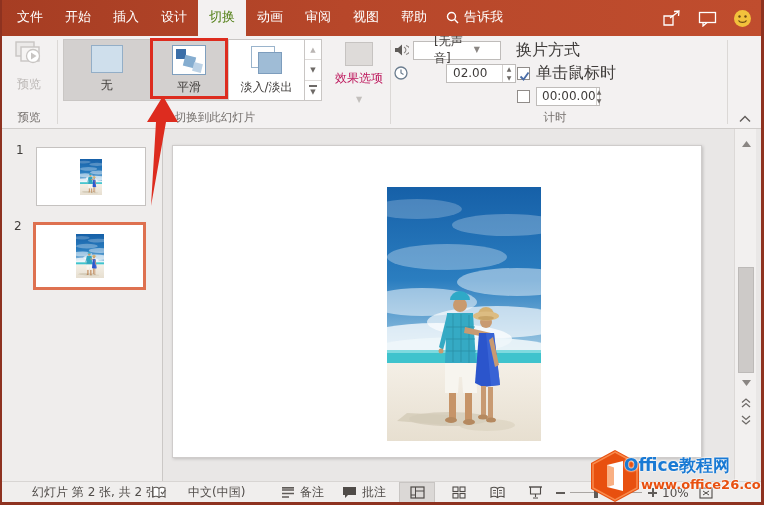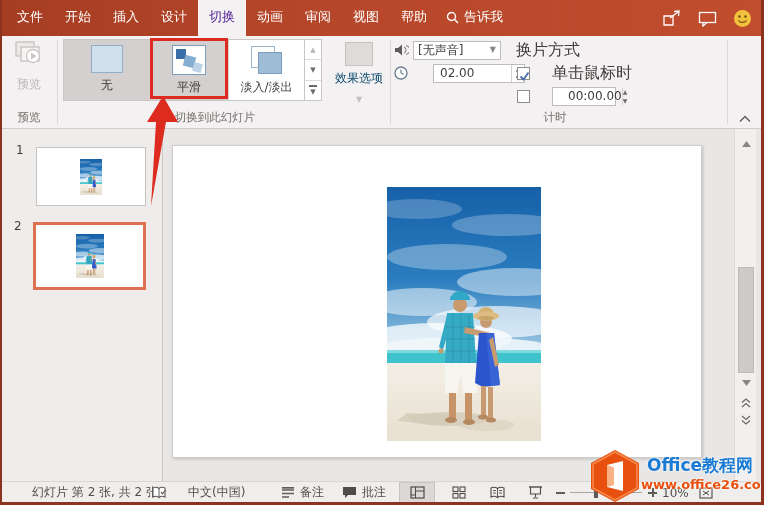--- a/index.html
+++ b/index.html
@@ -10,21 +10,21 @@
   .edge { position:absolute; background:#8e3220; z-index:60; }
   .edge.l { left:0; top:0; width:2px; height:505px; }
   .edge.r { right:0; top:0; width:3px; height:505px; }
   .edge.b { left:0; bottom:0; width:764px; height:3px; }
 
   
   .tabbar { position:absolute; left:0; top:0; width:764px; height:36px;
             background:linear-gradient(90deg,#a63d23 0%,#b7472a 45%,#c04d2e 100%);
             display:flex; align-items:flex-end; padding-left:6px; z-index:5; }
   .tab { color:#fff; font-size:13px; padding:9px 11px 10px; cursor:default; white-space:nowrap; }
-  .tab.selected { background:#f3f1f1; color:#4c1d95; }
+  .tab.selected { background:#f3f1f1; color:#4d7c0f; }
   .tellme { display:flex; align-items:center; gap:5px; color:#fff; font-size:13px; padding:9px 8px 10px; }
   .tb-icons { margin-left:auto; display:flex; align-items:center; gap:16px; padding:0 12px 8px 0; }
 
   
   .ribbon { position:absolute; left:0; top:36px; width:764px; height:93px; background:#f3f1f1;
             border-bottom:1px solid #cfccca; z-index:4; }
   .vdiv { position:absolute; top:4px; width:1px; height:84px; background:#dbd8d6; }
   .grouplabel { position:absolute; top:74px; font-size:11.5px; color:#746f6c; text-align:center; }
 
   .preview-btn { position:absolute; left:6px; top:4px; width:46px; height:64px; text-align:center; }
@@ -45,33 +45,33 @@
   .icon-morph i { position:absolute; display:block; }
   .icon-morph .s1 { left:3px; top:3px; width:10px; height:10px; background:#3a6ea8; }
   .icon-morph .s2 { left:11px; top:10px; width:11px; height:11px; background:#85add0; transform:rotate(14deg); }
   .icon-morph .s3 { left:20px; top:17px; width:9px; height:9px; background:#bcd2e6; transform:rotate(14deg); }
   .icon-fade { width:34px; height:30px; position:relative; }
   .icon-fade .b1 { position:absolute; left:2px; top:1px; width:24px; height:22px; background:#fff; border:1px solid #9ab4cc; }
   .icon-fade .b2 { position:absolute; left:9px; top:7px; width:24px; height:22px; background:#9fbcd6; border:1px solid #7d9dbd; }
 
   .effect-btn { position:absolute; left:331px; top:4px; width:56px; height:62px; text-align:center; }
   .effect-btn .ico { width:28px; height:24px; margin:2px auto 0; background:#dedbd9; border:1px solid #c6c3c1; }
-  .effect-btn .lbl { font-size:12px; color:#0c4a6e; margin-top:4px; }
+  .effect-btn .lbl { font-size:12px; color:#be185d; margin-top:4px; }
   .caret { display:inline-block; font-size:8px; color:#8a8683; line-height:1; }
   .caret.dis { color:#c2bfbc; }
 
   .t-row { position:absolute; height:20px; display:flex; align-items:center; }
   .selectbox { width:88px; height:19px; background:#fff; border:1px solid #bfbcba; font-size:12px; color:#3f3c3a;
-               display:flex; align-items:center; padding:0 4px; justify-content:space-between; }
+               display:flex; align-items:center; padding:0 20px; justify-content:space-between; }
   .spinbox { height:19px; background:#fff; border:1px solid #bfbcba; font-size:12px; color:#3f3c3a; display:flex; align-items:stretch; }
   .spinbox .val { flex:1; display:flex; align-items:center; padding-left:6px; }
   .spin { width:13px; border-left:1px solid #d4d1cf; display:flex; flex-direction:column; }
   .spin span { flex:1; font-size:6px; color:#6e6a67; display:flex; align-items:center; justify-content:center; }
   .rlabel { font-size:16px; color:#3f3c3a; }
-  .checkrow { display:flex; align-items:center; gap:22px; }
+  .checkrow { display:flex; align-items:center; gap:6px; }
   .cbox { width:13px; height:13px; background:#fff; border:1px solid #908c89; position:relative; flex:0 0 auto; }
 
   .collapse-btn { position:absolute; left:736px; top:76px; width:18px; height:14px; display:flex; align-items:center; justify-content:center; }
 
   
   .mainarea { position:absolute; left:0; top:129px; width:764px; height:352px; background:#e9e7e6; }
   .thumbs { position:absolute; left:0; top:0; width:163px; height:352px; background:#efedec; border-right:1px solid #cbc8c6; }
   .slidenum { position:absolute; font-size:12px; color:#3f3c3a; }
   .thumb1 { position:absolute; left:36px; top:18px; width:110px; height:59px; background:#fff; border:1px solid #c5c2c0;
             display:flex; align-items:center; justify-content:center; }
@@ -98,21 +98,21 @@
   .zminus { position:absolute; top:10px; width:9px; height:2px; background:#5f5b58; }
   .zplus { position:absolute; width:9px; height:9px; top:6px; }
   .zplus:before { content:""; position:absolute; left:0; top:4px; width:9px; height:2px; background:#5f5b58; }
   .zplus:after { content:""; position:absolute; left:4px; top:0; width:2px; height:9px; background:#5f5b58; }
 
   
   .anno-box { position:absolute; left:150px; top:38px; width:78px; height:61px; border:3px solid #dd2c1f; z-index:30; }
   .anno-arrow { position:absolute; left:140px; top:92px; width:44px; height:118px; z-index:30; }
   .watermark { position:absolute; right:3px; bottom:3px; width:172px; height:52px; z-index:50; }
   .wm-badge { position:absolute; left:0; top:0; width:52px; height:52px; }
-  .wm-name { position:absolute; left:58px; top:4px; font-size:17px; font-weight:bold; color:#1a7ad4;
+  .wm-name { position:absolute; left:35px; top:4px; font-size:17px; font-weight:bold; color:#1a7ad4;
              text-shadow:0 0 2px #fff,0 0 2px #fff; white-space:nowrap; }
   .wm-url { position:absolute; left:52px; top:27px; font-size:13px; font-weight:bold; color:#e8500f;
             text-shadow:0 0 2px #fff,0 0 2px #fff; white-space:nowrap; }
 </style>
 </head>
 <body>
 
 <div class="app">
 
   <svg width="0" height="0" style="position:absolute" aria-hidden="true">
@@ -275,41 +275,41 @@
     </div>
     <div class="t-row" style="left:516px; top:4px;">
       <span class="rlabel">换片方式</span>
     </div>
 
     <div class="t-row" style="left:394px; top:27px;">
       <svg width="14" height="14" viewBox="0 0 14 14">
         <circle cx="7" cy="7" r="6" fill="#fff" stroke="#6b7d8f" stroke-width="1.3"></circle>
         <path d="M7,3.5 V7 L9.5,8.5" stroke="#6b7d8f" stroke-width="1.2" fill="none"></path>
       </svg>
-      <div class="spinbox" style="width:92px; margin-left:25px;text-align:center;">
+      <div class="spinbox" style="width:70px; margin-left:38px;text-align:center;">
         <span class="val">02.00</span>
         <span class="spin">
             <span>▲</span>
             <span>▼</span>
           </span>
       </div>
     </div>
     <div class="t-row checkrow" style="left:517px; top:27px;">
       <div class="cbox">
         <svg width="13" height="13" viewBox="0 0 13 13">
           <path d="M2.5,6.5 L5.5,9.5 L10.5,2.5" fill="none" stroke="#4a6da7" stroke-width="1.8"></path>
         </svg>
       </div>
       <span class="rlabel">单击鼠标时</span>
     </div>
 
     <div class="t-row checkrow" style="left:517px; top:50px;">
       <div class="cbox"></div>
       <div class="spinbox" style="width:64px;">
-        <span class="val" style="padding-left:15px;">00:00.00</span>
+        <span class="val" style="padding-left:5px;">00:00.00</span>
         <span class="spin">
             <span>▲</span>
             <span>▼</span>
           </span>
       </div>
     </div>
     <div class="grouplabel" style="left:500px; width:110px;">计时</div>
     <div class="vdiv" style="left:727px;"></div>
 
     <div class="collapse-btn">

